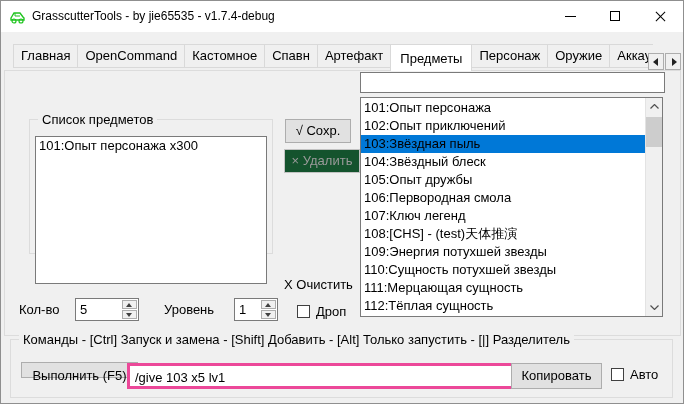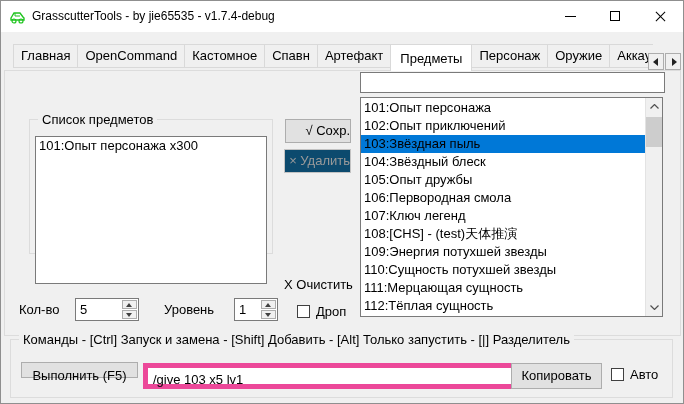--- a/index.html
+++ b/index.html
@@ -41,44 +41,44 @@
   .sb-up { top:0; } .sb-down { bottom:0; }
   .sb-btn svg { position:absolute; left:4px; top:6px; }
   .sb-thumb { position:absolute; left:0; top:19px; width:17px; height:30px; background:#cdcdcd; }
   
   .groupbox { position:absolute; border:1px solid #dcdcdc; }
   .gb-items { left:28px; top:118px; width:244px; height:135px; }
   .gb-legend { position:absolute; left:8px; top:-8px; background:#f0f0f0; padding:0 4px; white-space:nowrap; }
   .saved-listbox { position:absolute; left:5px; top:16px; width:232px; height:148px; background:#fff; border:1px solid #7a7a7a; overflow:hidden; }
   .saved-listbox .list-item { height:18px; }
   
-  .btn { position:absolute; background:#e1e1e1; border:1px solid #adadad; font:13px "Liberation Sans",sans-serif; text-align:right; cursor:default; }
+  .btn { position:absolute; background:#e1e1e1; border:1px solid #adadad; font:13px "Liberation Sans",sans-serif; text-align:center; cursor:default; }
   .btn-save { left:284px; top:118px; width:66px; height:24px; line-height:22px; }
-  .btn-delete { left:283px; top:148px; width:67px; height:24px; line-height:22px; background:#0c4a6e; border-color:#c3c3c3; color:#9a9a9a; }
+  .btn-delete { left:283px; top:148px; width:76px; height:24px; line-height:22px; background:#14532d; border-color:#c3c3c3; color:#9a9a9a; }
   .lbl-clear { position:absolute; left:283px; top:276px; }
   
   .lbl-count { position:absolute; left:18px; top:301px; }
   .lbl-level { position:absolute; left:163px; top:301px; }
   .numbox { position:absolute; height:23px; background:#fff; border:1px solid #7a7a7a; }
   .num-count { left:74px; top:297px; width:64px; }
   .num-level { left:233px; top:297px; width:44px; }
   .num-value { position:absolute; left:4px; top:0; line-height:21px; }
   .spin-col { position:absolute; right:1px; top:1px; width:15px; height:19px; }
   .spin-btn { position:absolute; left:0; width:15px; height:9px; background:#f0f0f0; border:1px solid #acacac; }
   .spin-up { top:0; } .spin-dn { top:10px; }
   .spin-up:after { content:""; position:absolute; left:3px; top:2px; border-left:3px solid transparent; border-right:3px solid transparent; border-bottom:4px solid #404040; }
   .spin-dn:after { content:""; position:absolute; left:3px; top:2px; border-left:3px solid transparent; border-right:3px solid transparent; border-top:4px solid #404040; }
   
   .checkbox { position:absolute; width:13px; height:13px; background:#fff; border:1px solid #404040; }
   .cb-drop { left:296px; top:304px; }
   .lbl-drop { position:absolute; left:315px; top:303px; }
   
   .gb-commands { left:9px; top:338px; width:663px; height:59px; }
   .btn-run { left:10px; top:22px; width:117px; height:16px; line-height:26px; position:absolute; background:#e1e1e1; border:1px solid #adadad; text-align:center; }
-  .combo { position:absolute; left:132px; top:23px; width:433px; height:26px; background:#fff; border:5px solid #ec4899; }
+  .combo { position:absolute; left:116px; top:23px; width:433px; height:26px; background:#fff; border:3px solid #ec4899; }
   .combo-text { position:absolute; left:5px; top:0; line-height:24px; white-space:nowrap; }
   .combo-arrow { position:absolute; right:5px; top:9px; }
   .btn-copy { left:500px; top:23px; width:91px; height:26px; line-height:24px; position:absolute; background:#e1e1e1; border:1px solid #adadad; text-align:center; }
   .cb-auto { left:600px; top:28px; position:absolute; width:13px; height:13px; background:#fff; border:1px solid #404040; }
   .lbl-auto { position:absolute; left:619px; top:27px; }
 </style>
 </head>
 <body>
 
 <div class="window">

